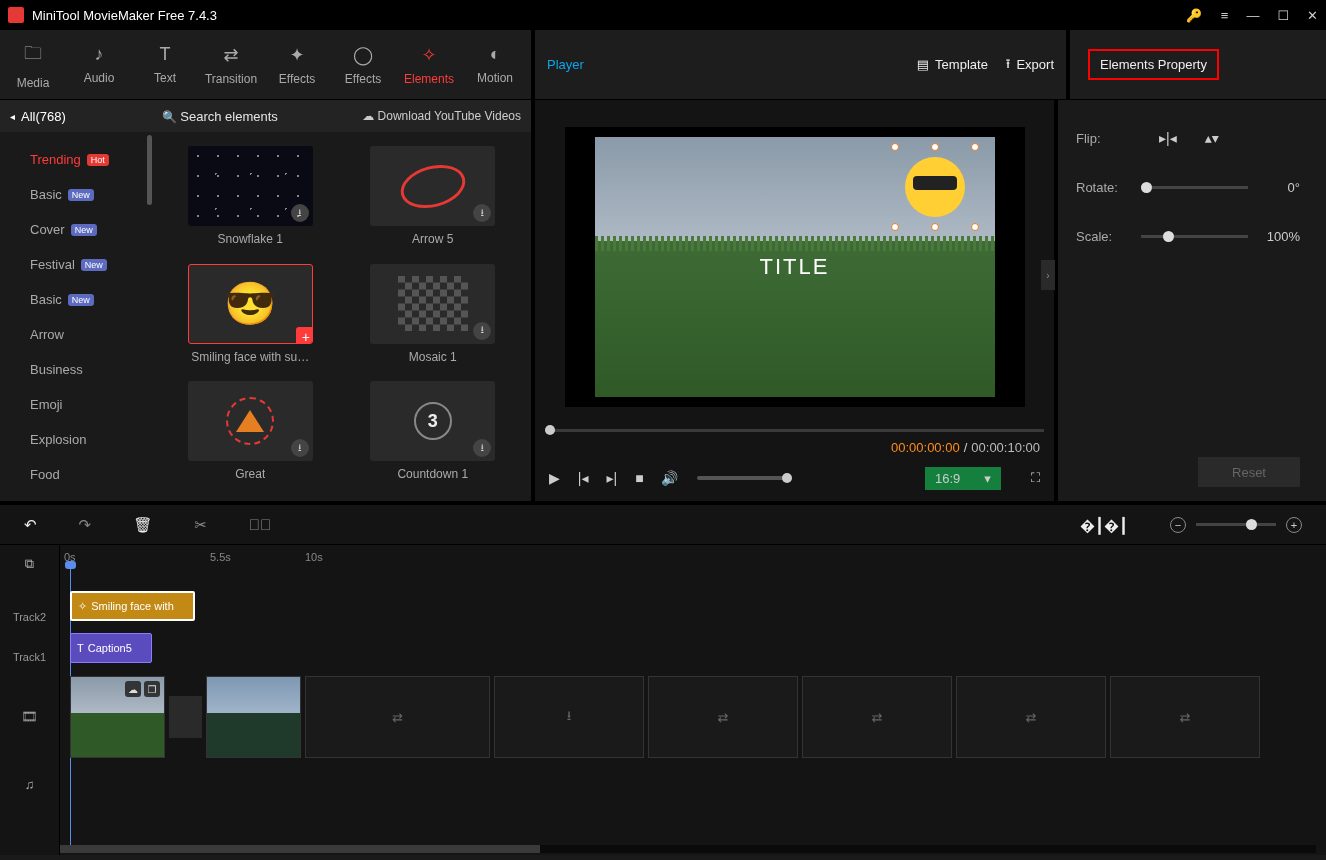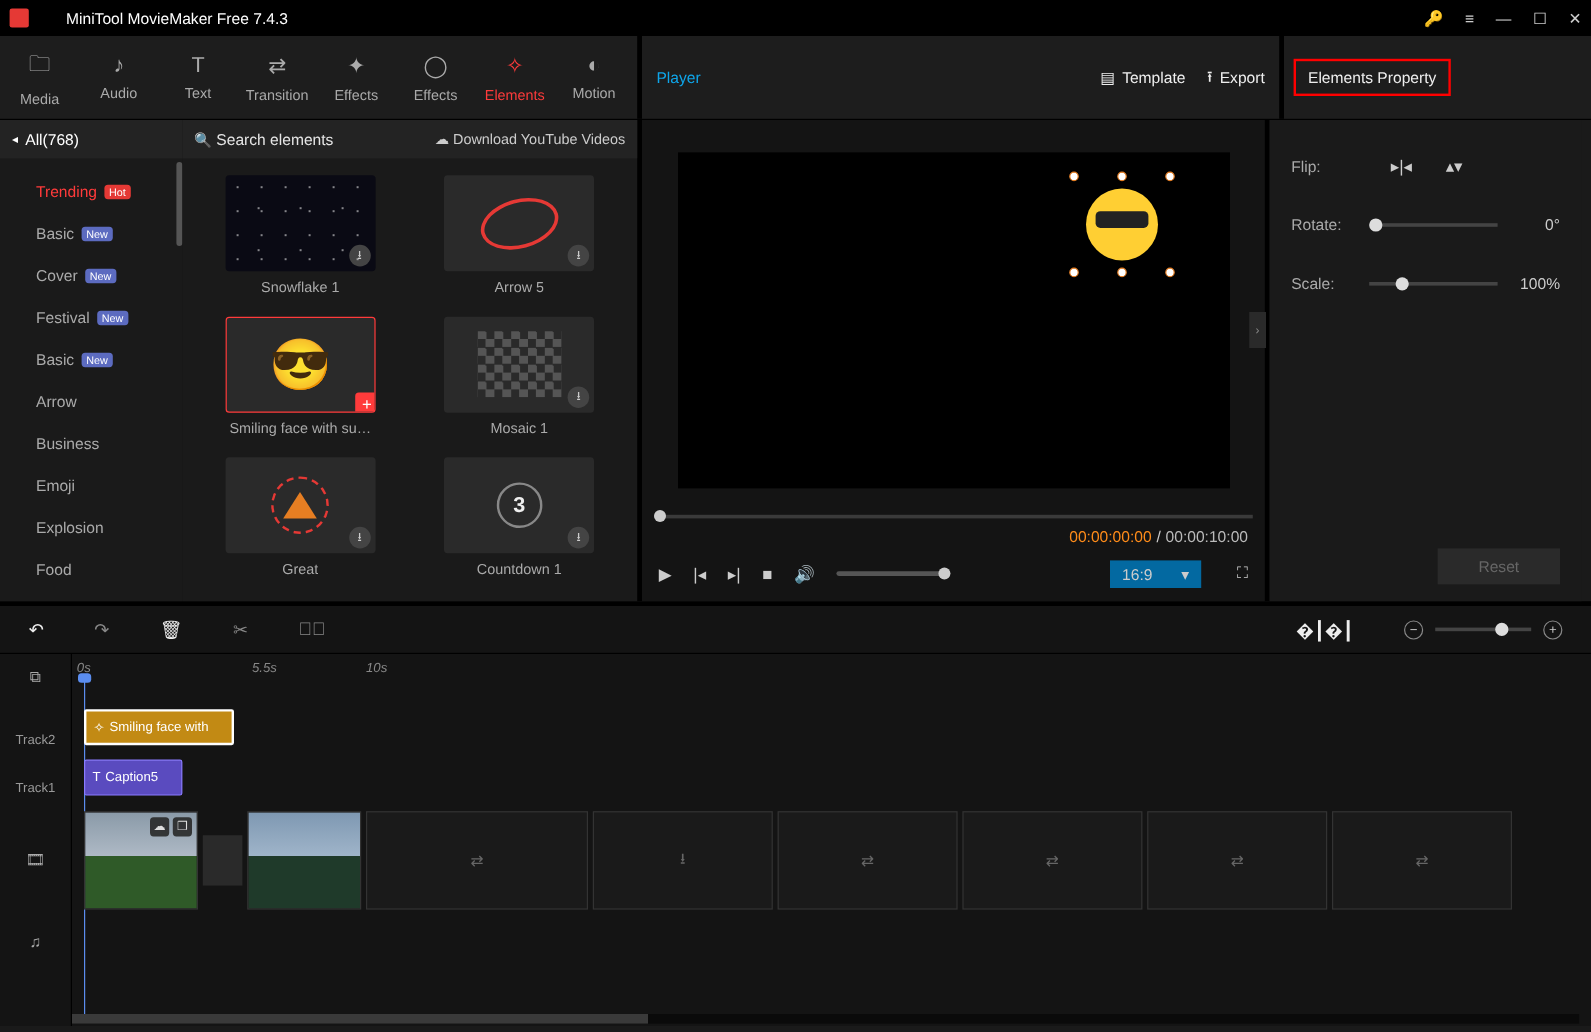--- a/index.html
+++ b/index.html
@@ -1,32 +1,32 @@
 <!DOCTYPE html>
 <html><head>
 <meta charset="utf-8">
 <style>
 * { margin:0; padding:0; box-sizing:border-box; font-family:'Segoe UI',Arial,sans-serif; }
 body { background:#1a1a1a; color:#ccc; width:1326px; height:860px; overflow:hidden; position:relative; font-size:13px; }
-.titlebar { height:30px; background:#000; display:flex; align-items:center; padding:0 8px;gap:23px; }
+.titlebar { height:30px; background:#000; display:flex; align-items:center; padding:0 8px; }
 .titlebar .logo { width:16px; height:16px; background:#e53935; border-radius:2px; margin-right:8px; }
 .titlebar .title { color:#fff; font-size:13px; flex:1; }
 .titlebar .wc { display:flex; gap:18px; align-items:center; }
 .titlebar .wc span { color:#ccc; cursor:pointer; }
 .key-icon { color:#f5c518 !important; }
 
 .topnav { height:70px; background:#1d1d1d; display:flex; border-bottom:1px solid #000; }
 .topnav .tabs { display:flex; width:535px; border-right:4px solid #000; }
 .topnav .tab { width:66px; display:flex; flex-direction:column; align-items:center; justify-content:center; gap:6px; cursor:pointer; color:#aaa; font-size:12px; }
 .topnav .tab.active { color:#ff3b3b; }
 .topnav .tab .ic { font-size:18px; }
 .topnav .player-hdr { flex:1; display:flex; align-items:center; padding:0 12px; border-right:4px solid #000; }
 .topnav .player-hdr .ptitle { flex:1; color:#0ea5e9; }
 .topnav .player-hdr .rbtn { display:flex; align-items:center; gap:6px; color:#eee; cursor:pointer; margin-left:18px; }
-.topnav .prop-hdr { width:256px; display:flex; align-items:center; padding:0 8px; }
+.topnav .prop-hdr { width:256px; display:flex; align-items:center; padding:0 18px; }
 .prop-hdr .boxed { border:2px solid #f00; padding:6px 10px; color:#eee; }
 
 .midrow { height:405px; display:flex; border-bottom:4px solid #000; }
 .sidebar { width:152px; background:#1a1a1a; display:flex; flex-direction:column; position:relative; }
 .sidebar .allhdr { height:32px; background:#232323; color:#fff; display:flex; align-items:center; padding:0 10px; font-size:13px; }
 .sidebar .allhdr::before { content:"◂"; margin-right:6px; font-size:10px; }
 .sidebar .cats { flex:1; overflow:hidden; padding:10px 0 16px 30px; }
 .sidebar .cat { height:35px; display:flex; align-items:center; gap:6px; color:#aaa; cursor:pointer; font-size:13px; }
 .sidebar .cat.active { color:#ff3b3b; }
 .badge { font-size:9px; padding:1px 4px; border-radius:3px; color:#fff; }
@@ -70,21 +70,21 @@
 .elem-box .glasses{width:44px;height:14px;background:#222;border-radius:4px;position:relative;top:-4px;}
 .seek { height:18px; position:relative; margin:8px 10px 0; }
 .seek .track { position:absolute; left:0; right:0; top:7px; height:3px; background:#3a3a3a; }
 .seek .knob { position:absolute; left:0; top:3px; width:10px; height:10px; background:#ccc; border-radius:50%; }
 .timebar { display:flex; justify-content:flex-end; padding:0 14px; font-size:13px; gap:4px;}
 .timebar .cur{color:#ff8c1a;} .timebar .tot{color:#bbb;}
 .ctrls { height:46px; display:flex; align-items:center; padding:0 14px; gap:18px; }
 .ctrls .btn{color:#ccc; cursor:pointer; font-size:14px;}
 .vol { width:95px; height:4px; background:#555; position:relative; border-radius:2px;}
 .vol::after{content:"";position:absolute;right:0;top:-3px;width:10px;height:10px;background:#ccc;border-radius:50%;}
-.aspect { margin-left:auto; background:#0369a1; padding:4px 10px; display:flex; gap:24px; align-items:center; color:#ccc; cursor:pointer;}
+.aspect { margin-left:auto; background:#15803d; padding:4px 10px; display:flex; gap:24px; align-items:center; color:#ccc; cursor:pointer;}
 .fs{color:#ccc;cursor:pointer;margin-left:12px;}
 .expand {position:absolute;right:-1px;top:160px;width:14px;height:30px;background:#2a2a2a;display:flex;align-items:center;justify-content:center;color:#888;font-size:10px;cursor:pointer;}
 
 .props { width:260px; background:#1a1a1a; padding:30px 18px; display:flex; flex-direction:column; gap:34px; position:relative; }
 .prow { display:flex; align-items:center; gap:10px; color:#aaa; font-size:13px;}
 .prow .plbl { width:55px; }
 .prow .sld { flex:1; height:3px; background:#444; position:relative; }
 .prow .sld .kn { position:absolute; top:-4px; width:11px; height:11px; background:#ddd; border-radius:50%; }
 .prow .val { width:42px; text-align:right; color:#ccc; }
 .flipbtn{color:#ccc;cursor:pointer;margin-left:18px;font-size:14px;}
@@ -97,21 +97,21 @@
 .zoom { display:flex; align-items:center; gap:10px;}
 .zoom .ztrk{width:80px;height:3px;background:#444;position:relative;}
 .zoom .ztrk::after{content:"";position:absolute;left:50px;top:-4px;width:11px;height:11px;background:#ddd;border-radius:50%;}
 .zoom .zb{width:16px;height:16px;border:1px solid #888;border-radius:50%;display:flex;align-items:center;justify-content:center;color:#ccc;cursor:pointer;font-size:11px;}
 
 .timeline { background:#141414; position:relative; height:310px; }
 .tl-left { position:absolute; left:0; top:0; width:60px; bottom:0; background:#141414; border-right:1px solid #000;}
 .tl-left .ic{height:38px;display:flex;align-items:center;justify-content:center;color:#aaa;cursor:pointer;}
 .tl-left .trklbl{height:40px;display:flex;align-items:center;justify-content:center;color:#999;font-size:11px;}
 .tl-body{position:absolute;left:60px;right:0;top:0;bottom:0;}
-.ruler{height:28px;position:relative;color:#888;font-size:11px;font-style:italic;}
+.ruler{height:28px;position:relative;color:#888;font-size:11px;}
 .ruler span{position:absolute;top:6px;}
 .playhead{position:absolute;left:10px;top:20px;width:1px;height:280px;background:#5b8def;}
 .playhead::before{content:"";position:absolute;left:-5px;top:-4px;width:11px;height:8px;background:#5b8def;border-radius:3px;}
 .track{height:40px;position:relative;margin-bottom:2px;}
 .clip{position:absolute;top:4px;height:30px;border-radius:2px;display:flex;align-items:center;padding:0 6px;font-size:11px;color:#fff;gap:4px;}
 .clip.elem{background:#c28a14;border:2px solid #fff;left:10px;width:125px;}
 .clip.cap{background:#5a4bbf;border:1px solid #8a7bff;left:10px;width:82px;}
 .vtrack{height:92px;position:relative;display:flex;gap:4px;padding-left:10px;align-items:center;}
 .vclip{width:95px;height:82px;background:linear-gradient(#8a9aa8 0%,#aeb9c5 45%,#2f5a28 45%,#2f5a28 100%);position:relative;border:1px solid #333;}
 .vclip .badges{position:absolute;right:4px;top:4px;display:flex;gap:3px;}
@@ -279,20 +279,23 @@
             <div class="dl">⭳</div>
           </div>
           <div class="lbl">Countdown 1</div>
         </div>
       </div>
   </div>
 
   <div class="player">
     <div class="canvas-wrap">
       <div class="canvas">
+        <div class="scene">
+          <div class="title-ov">TITLE</div>
+        </div>
         <div class="elem-box">
           <div class="face">
               <div class="glasses"></div>
             </div>
           <div class="h tl"></div>
             <div class="h tr"></div>
             <div class="h bl"></div>
             <div class="h br"></div>
             <div class="h tc"></div>
             <div class="h bc"></div>

